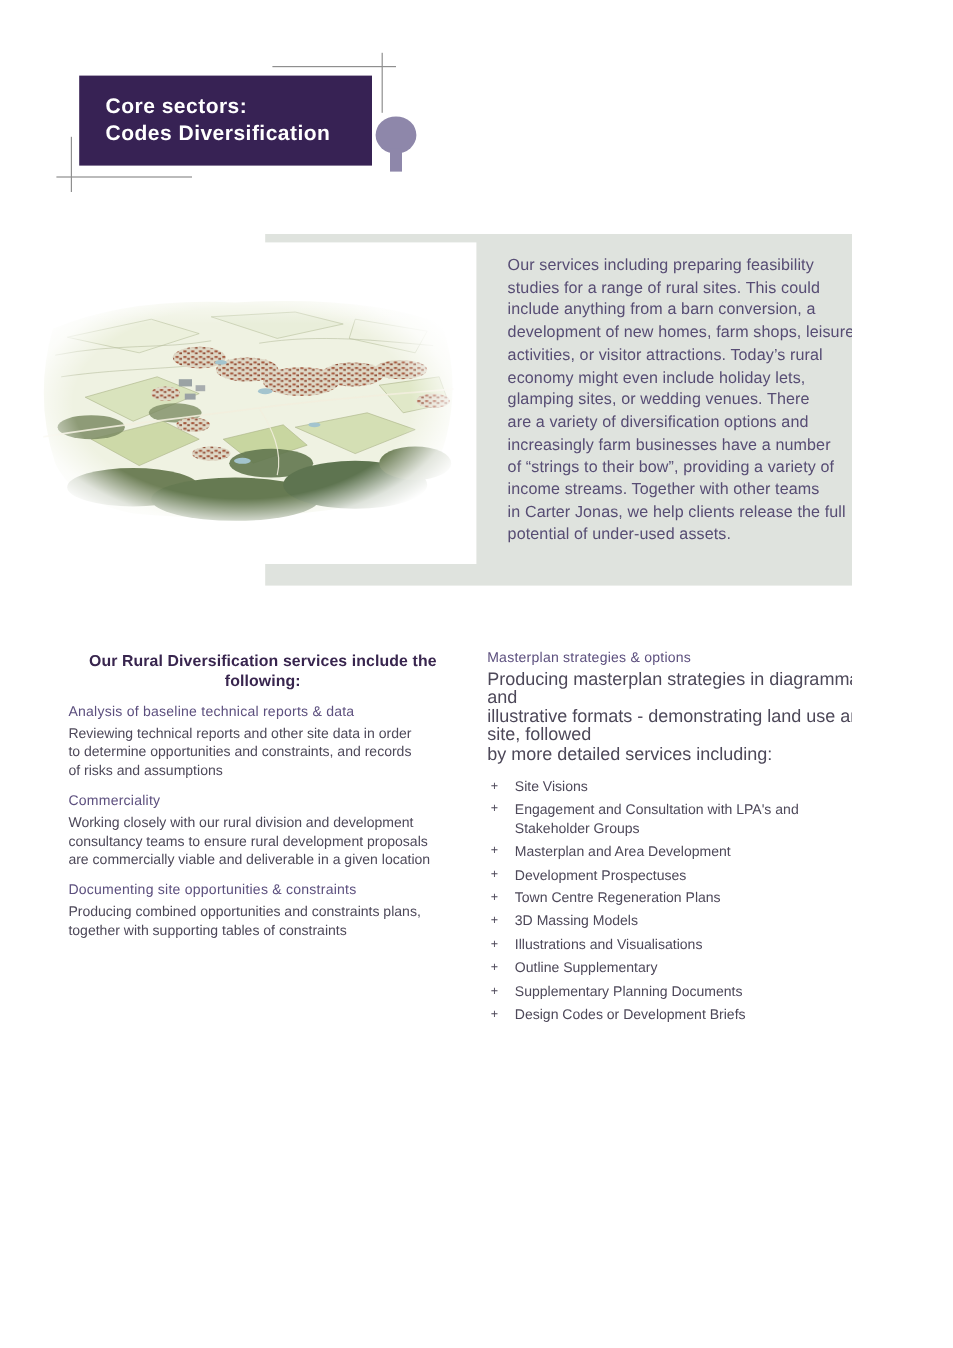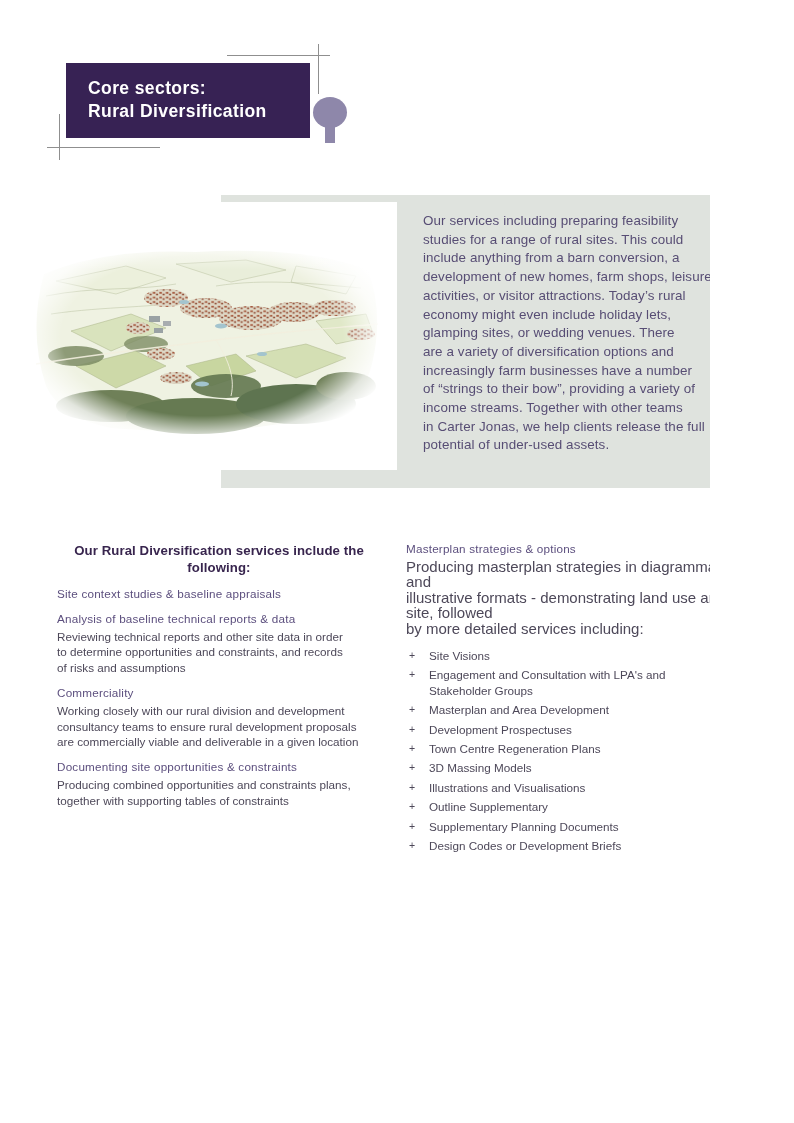--- a/index.html
+++ b/index.html
@@ -66,21 +66,21 @@
 
 <div class="page">
 
   <div class="regline reg-top-h"></div>
   <div class="regline reg-top-v"></div>
   <div class="regline reg-bot-h"></div>
   <div class="regline reg-bot-v"></div>
 
   <div class="header-box">
     <span>Core sectors:</span>
-    <span>Rural Diversification</span>
+    <span>Codes Diversification</span>
   </div>
 
   <div class="tree">
     <svg width="40" height="52" viewBox="0 0 40 52">
       <ellipse cx="19" cy="18.5" rx="17" ry="15.5" fill="#8e87aa"></ellipse>
       <rect x="14" y="30" width="10" height="19" fill="#8e87aa"></rect>
     </svg>
   </div>
 
   <div class="green-block"></div>
@@ -175,21 +175,20 @@
 of “strings to their bow”, providing a variety of
 income streams.  Together with other teams
 in Carter Jonas, we help clients release the full
 potential of under-used assets.</div>
 
   <div class="col-left">
     <h2 class="svc-heading">Our Rural Diversification services include the
 following:</h2>
 
     <div class="section">
-      <div class="sec-title">Site context studies &amp; baseline appraisals</div>
     </div>
     <div class="section">
       <div class="sec-title">Analysis of baseline technical reports &amp; data</div>
       <div class="sec-body">Reviewing technical reports and other site data in order
 to determine opportunities and constraints, and records
 of risks and assumptions</div>
     </div>
     <div class="section">
       <div class="sec-title">Commerciality</div>
       <div class="sec-body">Working closely with our rural division and development

